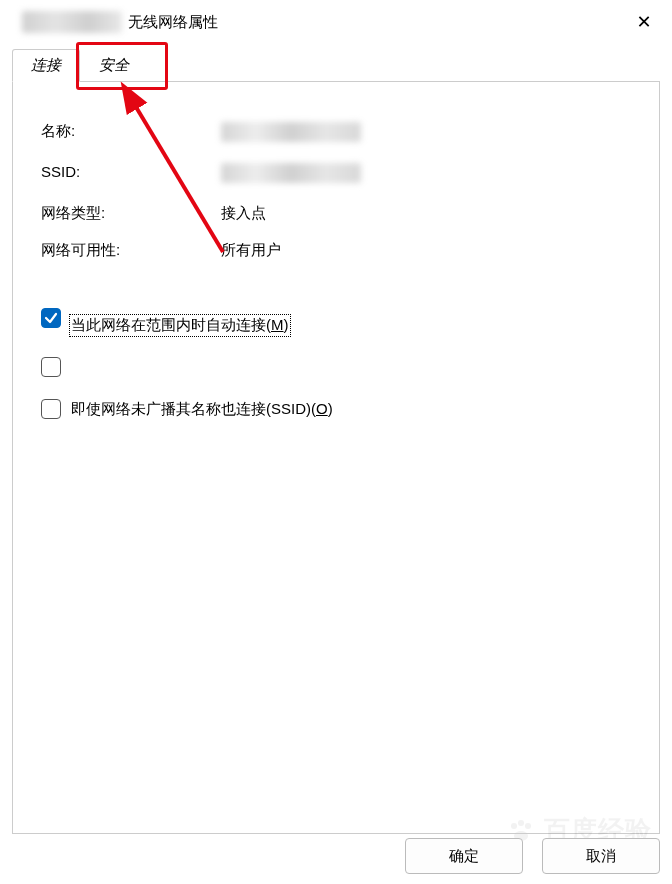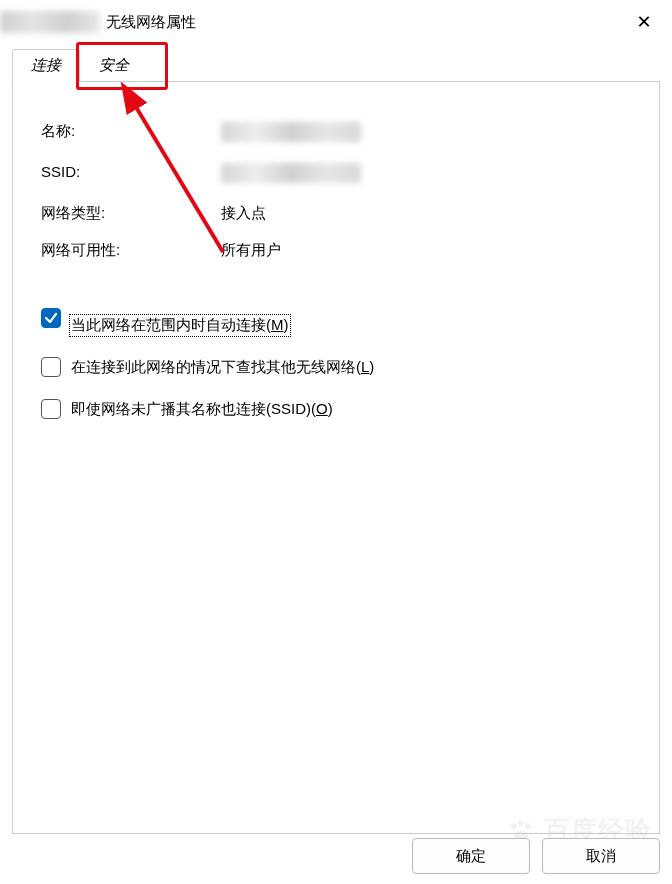--- a/index.html
+++ b/index.html
@@ -9,21 +9,21 @@
       background: #fff;
       width: 672px;
       height: 884px;
       overflow: hidden;
       color: #000;
     }
     .titlebar {
       display: flex;
       align-items: center;
       justify-content: space-between;
-      padding: 8px 12px 4px 0;
+      padding: 8px 12px 4px 22px;
       height: 40px;
     }
     .titlebar-left {
       display: flex;
       align-items: center;
       gap: 6px;
     }
     .title-blur {
       display: inline-block;
       width: 100px;
@@ -127,21 +127,21 @@
       outline: 1px dotted #000;
       outline-offset: 1px;
       margin-top: 16px;
     }
     .accel { text-decoration: underline; }
     .button-bar {
       position: absolute;
       right: 12px;
       bottom: 10px;
       display: flex;
-      gap: 12px;
+      gap: 19px;
     }
     .btn {
       min-width: 118px;
       height: 36px;
       border: 1px solid #bbb;
       border-radius: 4px;
       background: #fdfdfd;
       font-size: 15px;
       cursor: pointer;
       font-family: inherit;
@@ -215,21 +215,20 @@
           <path d="M2 7 L6 11 L12 3" stroke="#fff" stroke-width="2.2" fill="none" stroke-linecap="round" stroke-linejoin="round"></path>
         </svg>
     </div>
     <span class="chk-label focused"><span>当此网络在范围内时自动连接(</span><span class="accel">M</span><span>)</span></span>
   </div>
 
   <div class="checkbox-row">
     <div class="chk">
       
     </div>
-    <span class="chk-label"><span>在连接到此网络的情况下查找其他无线网络(</span><span class="accel">L</span><span>)</span></span>
   </div>
 
   <div class="checkbox-row">
     <div class="chk">
       
     </div>
     <span class="chk-label"><span>即使网络未广播其名称也连接(SSID)(</span><span class="accel">O</span><span>)</span></span>
   </div>
 
 </div>

